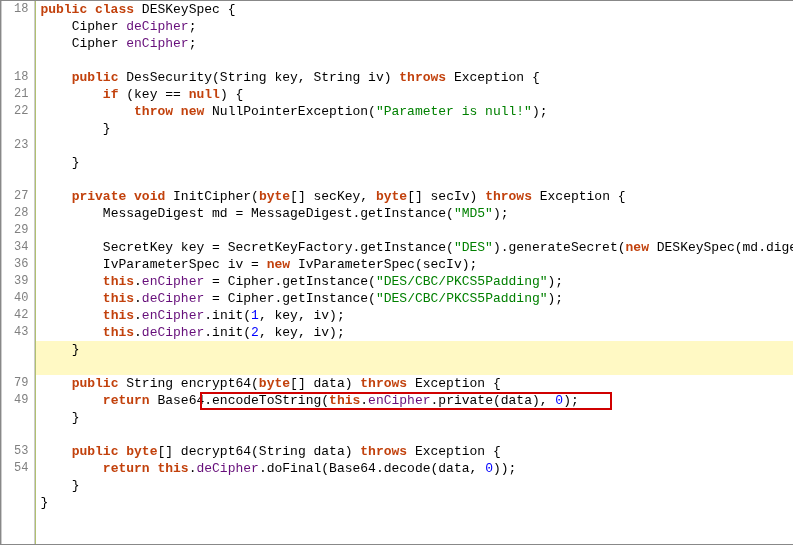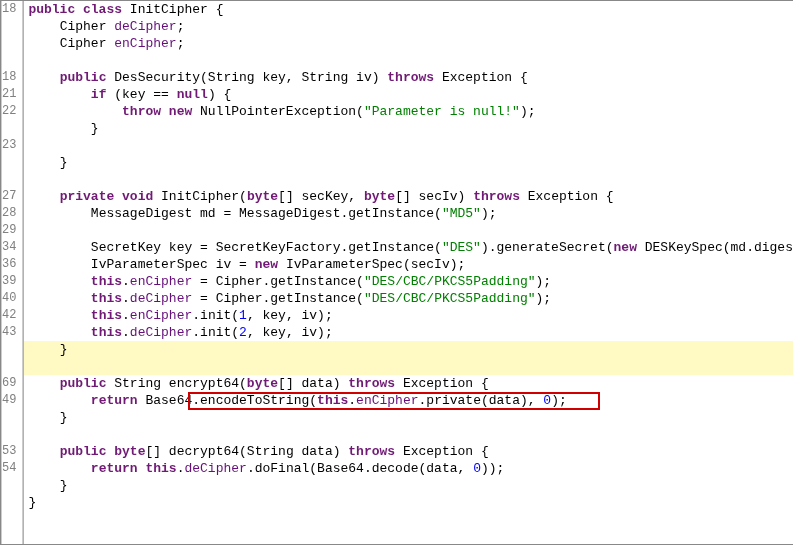--- a/index.html
+++ b/index.html
@@ -41,25 +41,25 @@
     flex: 1;
     background: #fff;
     position: relative;
   }
   .line {
     height: 17px;
     line-height: 17px;
     white-space: pre;
     padding-left: 4px;
   }
-  .gutter .line { padding-left: 0; padding-right: 0; }
+  .gutter .line { padding-left: 12px; padding-right: 0; }
   .highlight-row {
     background: #fff9c4;
   }
-  .kw-blue { color: #701a75; font-weight: bold; }
+  .kw-blue { color: #c2410c; font-weight: bold; }
   .str { color: #008000; }
   .num { color: #0000ff; }
   .field { color: #660e7a; font-family: Liberation Mono, monospace;  }
   .ident { color: #000000; }
   .redbox {
     position: absolute;
     border: 2px solid #d00000;
     pointer-events: none;
   }
 </style>
@@ -84,34 +84,34 @@
       <div class="line">28</div>
       <div class="line">29</div>
       <div class="line">34</div>
       <div class="line">36</div>
       <div class="line">39</div>
       <div class="line">40</div>
       <div class="line">42</div>
       <div class="line">43</div>
       <div class="line"></div>
       <div class="line"></div>
-      <div class="line">69</div>
+      <div class="line">79</div>
       <div class="line">49</div>
       <div class="line"></div>
       <div class="line"></div>
       <div class="line">53</div>
       <div class="line">54</div>
       <div class="line"></div>
       <div class="line"></div>
       <div class="line"></div>
     </div>
   <div class="margin"></div>
   <div class="code" id="code">
 
-  <div class="line"><span></span><span class="kw-blue">public </span><span class="kw-blue">class </span><span class="ident">InitCipher {</span></div>
+  <div class="line"><span></span><span class="kw-blue">public </span><span class="kw-blue">class </span><span class="ident">DESKeySpec {</span></div>
       <div class="line"><span>    </span><span class="ident">Cipher </span><span class="field">deCipher</span><span class="ident">;</span></div>
       <div class="line"><span>    </span><span class="ident">Cipher </span><span class="field">enCipher</span><span class="ident">;</span></div>
       <div class="line"><span></span></div>
       <div class="line"><span>    </span><span class="kw-blue">public </span><span class="ident">DesSecurity(String key, String iv) </span><span class="kw-blue">throws </span><span class="ident">Exception {</span></div>
       <div class="line"><span>        </span><span class="kw-blue">if </span><span class="ident">(key == </span><span class="kw-blue">null</span><span class="ident">) {</span></div>
       <div class="line"><span>            </span><span class="kw-blue">throw new </span><span class="ident">NullPointerException(</span><span class="str">"Parameter is null!"</span><span class="ident">);</span></div>
       <div class="line"><span>        </span><span class="ident">}</span></div>
       <div class="line"><span>        </span></div>
       <div class="line"><span>    </span><span class="ident">}</span></div>
       <div class="line"><span></span></div>

